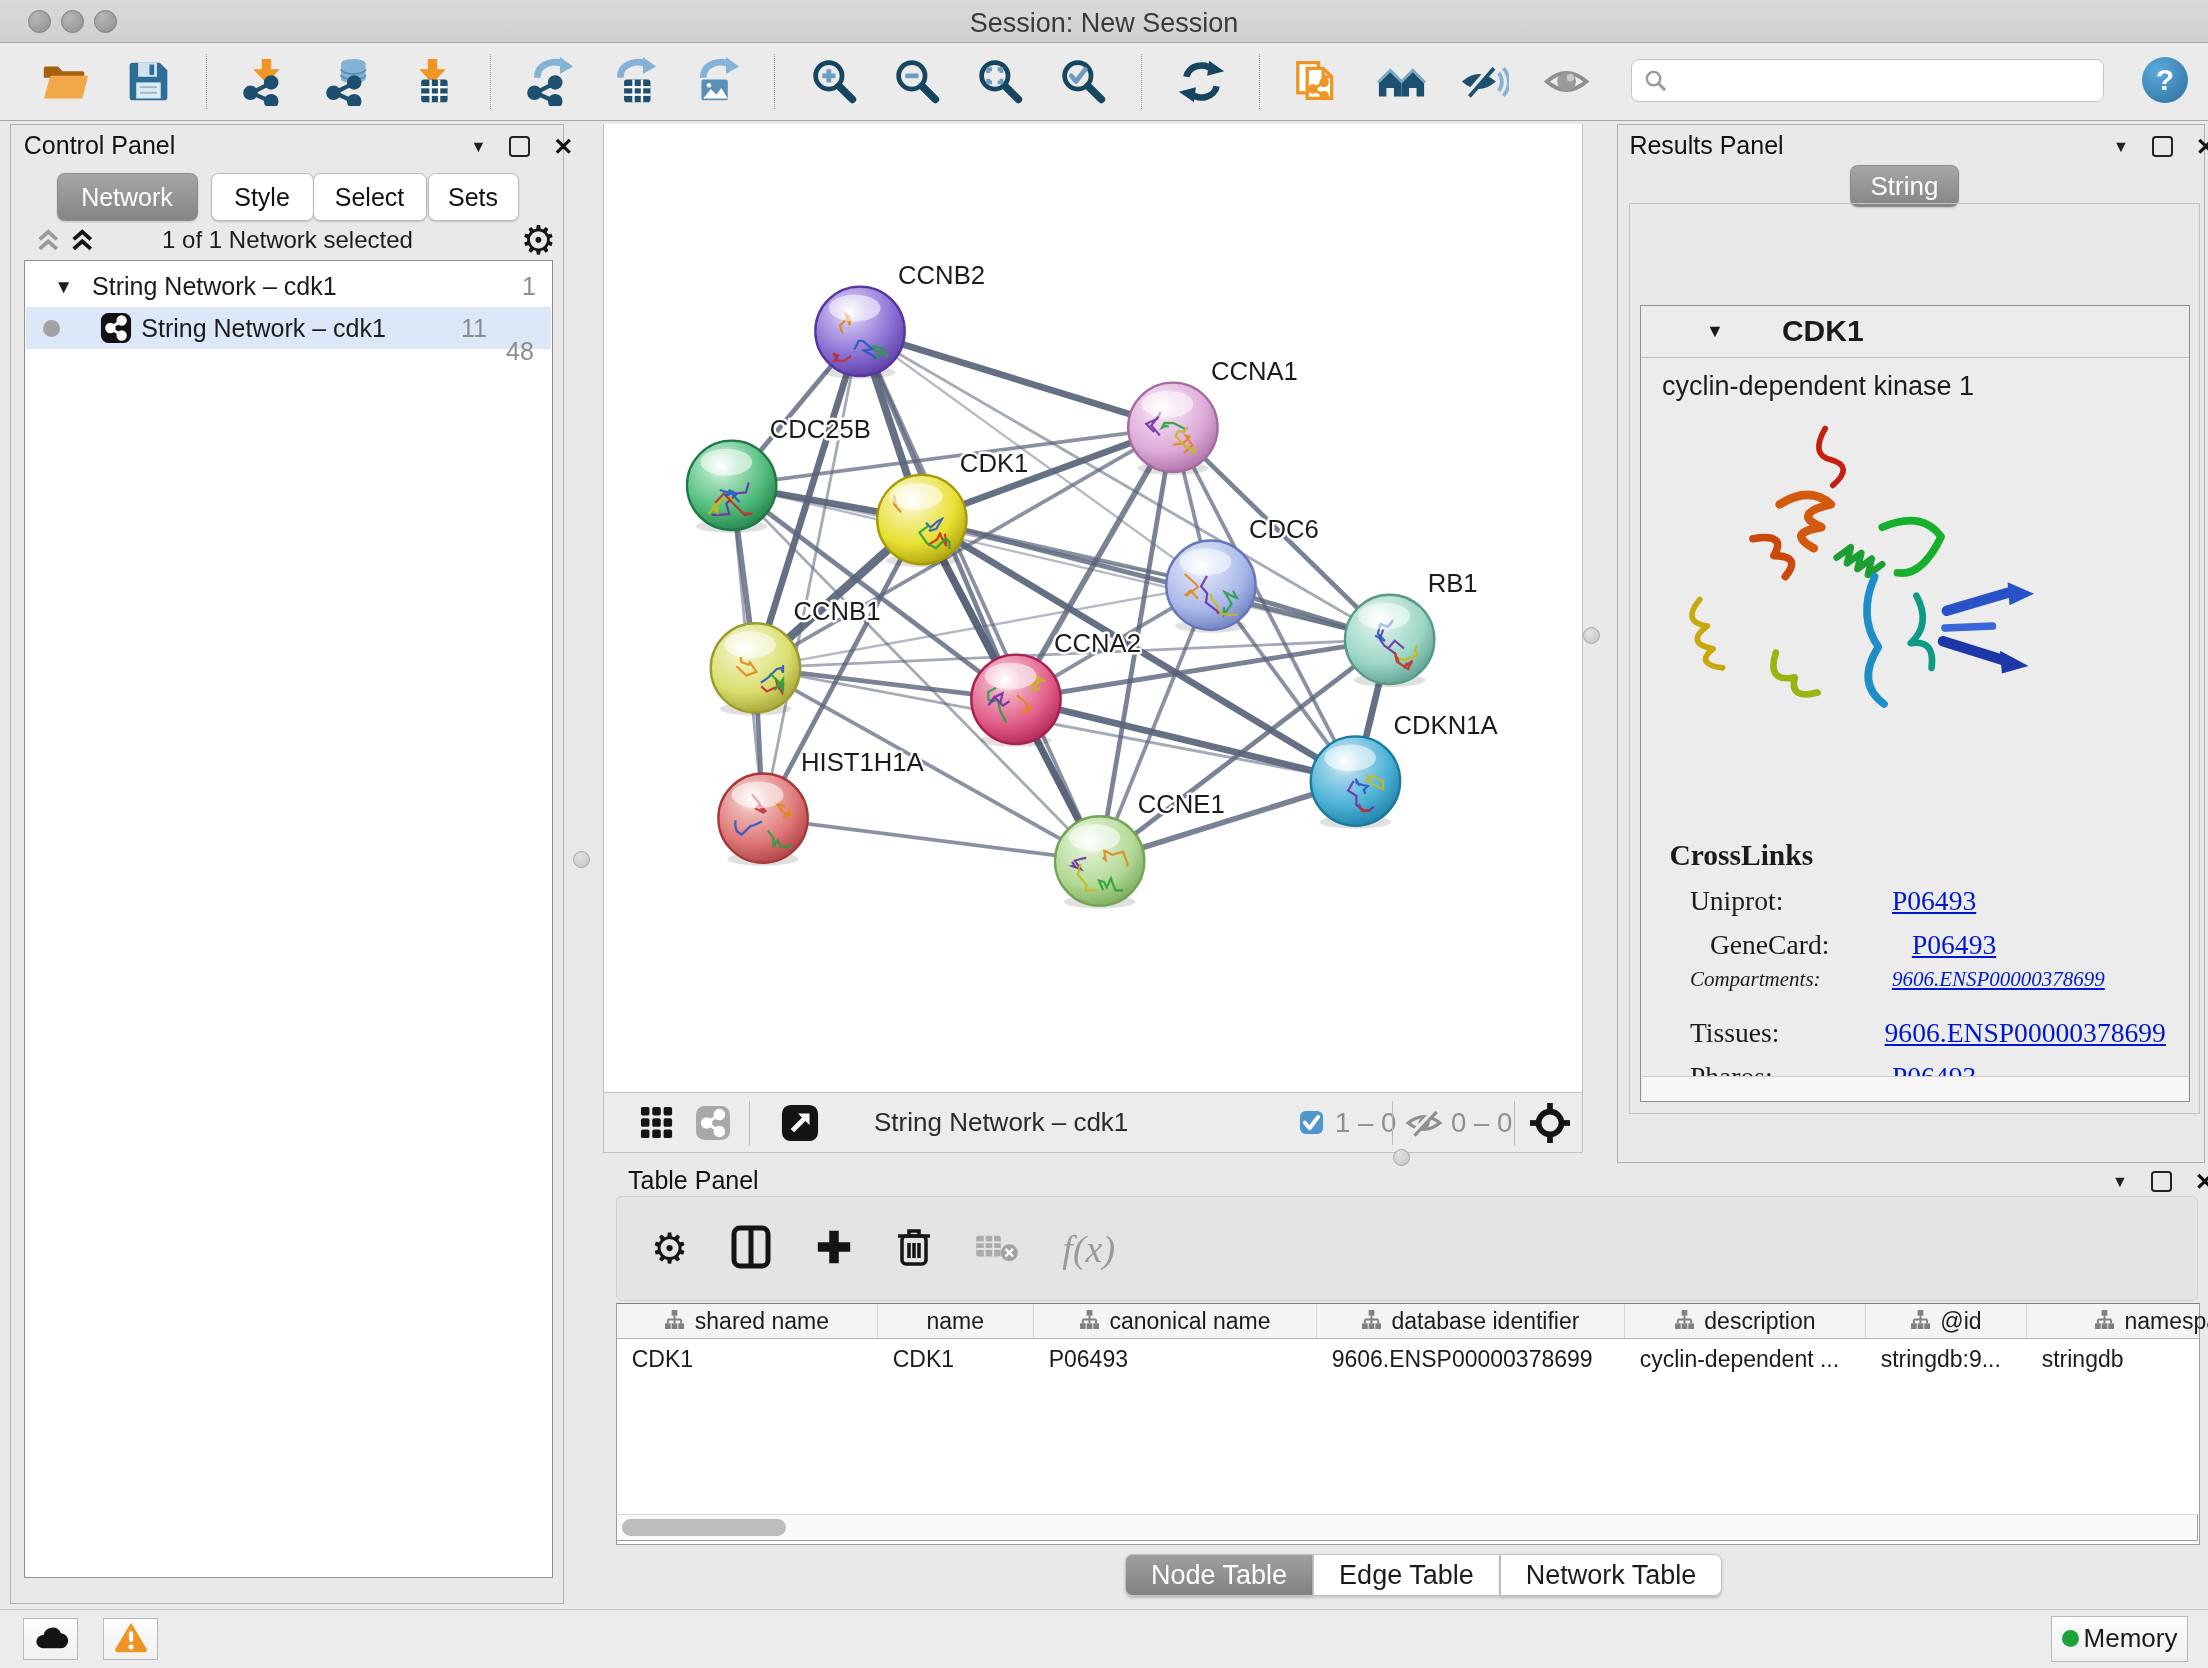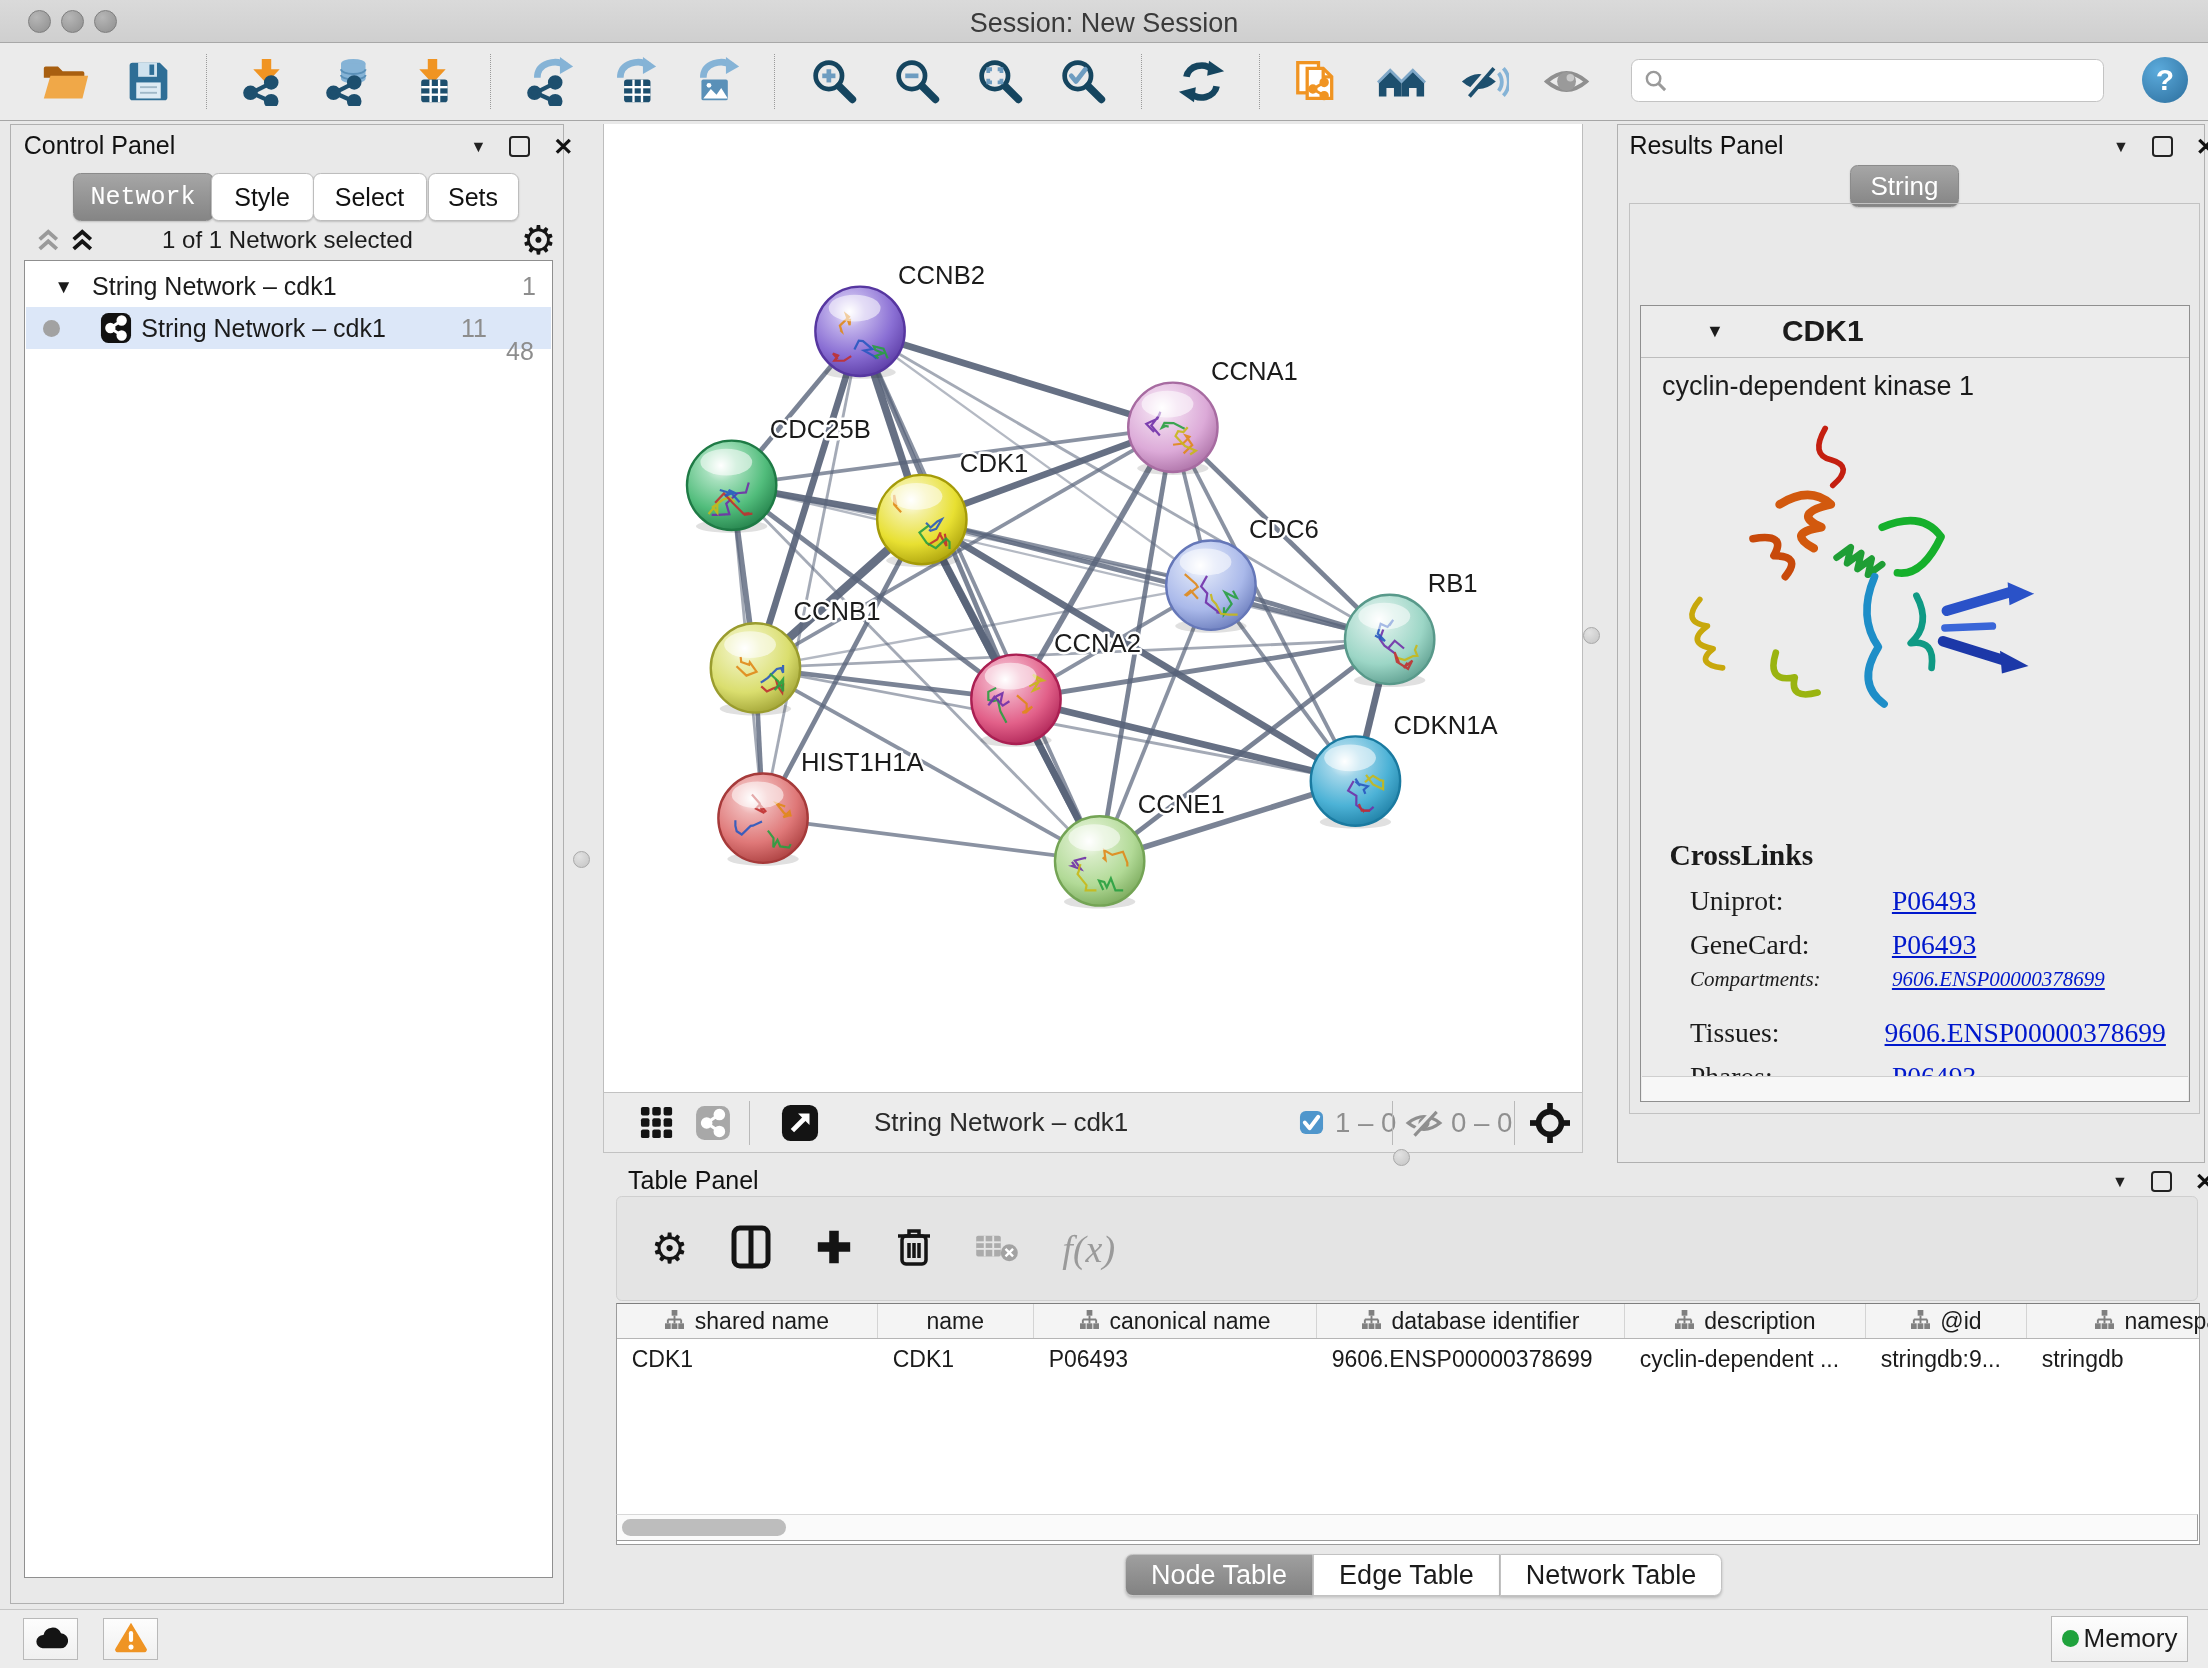--- a/index.html
+++ b/index.html
@@ -262,21 +262,21 @@
     <span>?</span>
   </div>
 
 <div class="panel abs" style="left:9.5px;top:124px;width:554px;height:1480px;">
   <div class="ptitle abs" style="left:13.3px;top:5.7px;">Control Panel</div>
   <div class="wico abs" style="left:460px;top:9.5px;">
     <span class="tri">▼</span>
     <span class="flo"></span>
     <span class="clo">✕</span>
   </div>
-  <div class="tab active abs" style="left:62px;top:48px;width:139px;height:46px;font-family:Liberation Mono, monospace;">
+  <div class="tab active abs" style="left:46px;top:48px;width:139px;height:46px;">
       <span>Network</span>
     </div>
   <div class="tab abs" style="left:200px;top:48px;width:101px;height:46px;">
       <span>Style</span>
     </div>
   <div class="tab abs" style="left:302px;top:48px;width:112px;height:46px;">
       <span>Select</span>
     </div>
   <div class="tab abs" style="left:417px;top:48px;width:89px;height:46px;">
       <span>Sets</span>
@@ -676,21 +676,21 @@
         <polygon points="360,250 390,266 362,274" fill="#1c38a8"></polygon>
       </svg>
 
       <div class="serif abs" style="left:28.5px;top:533px;font-size:29.5px;font-weight:bold;">CrossLinks</div>
       <div id="xlinks" class="abs" style="left:49px;top:573px;width:476px;">
           <div class="serif" style="display: flex; height: 44px; align-items: center; font-size: 27.6px;">
             <span style="width:202px;">Uniprot:</span>
             <a class="xlink" href="#">P06493</a>
           </div>
           <div class="serif" style="display: flex; height: 44px; align-items: center; font-size: 27.6px;">
-            <span style="width:202px;">GeneCard:</span>
+            <span style="width:202px;margin-left:20px;">GeneCard:</span>
             <a class="xlink" href="#">P06493</a>
           </div>
           <div class="serif" style="display: flex; height: 44px; align-items: flex-start; font-size: 21px; font-style: italic;">
             <span style="width:202px;">Compartments:</span>
             <a class="xlink" href="#">9606.ENSP00000378699</a>
           </div>
           <div class="serif" style="display: flex; height: 44px; align-items: center; font-size: 27.6px;">
             <span style="width:202px;">Tissues:</span>
             <a class="xlink" href="#">9606.ENSP00000378699</a>
           </div>

